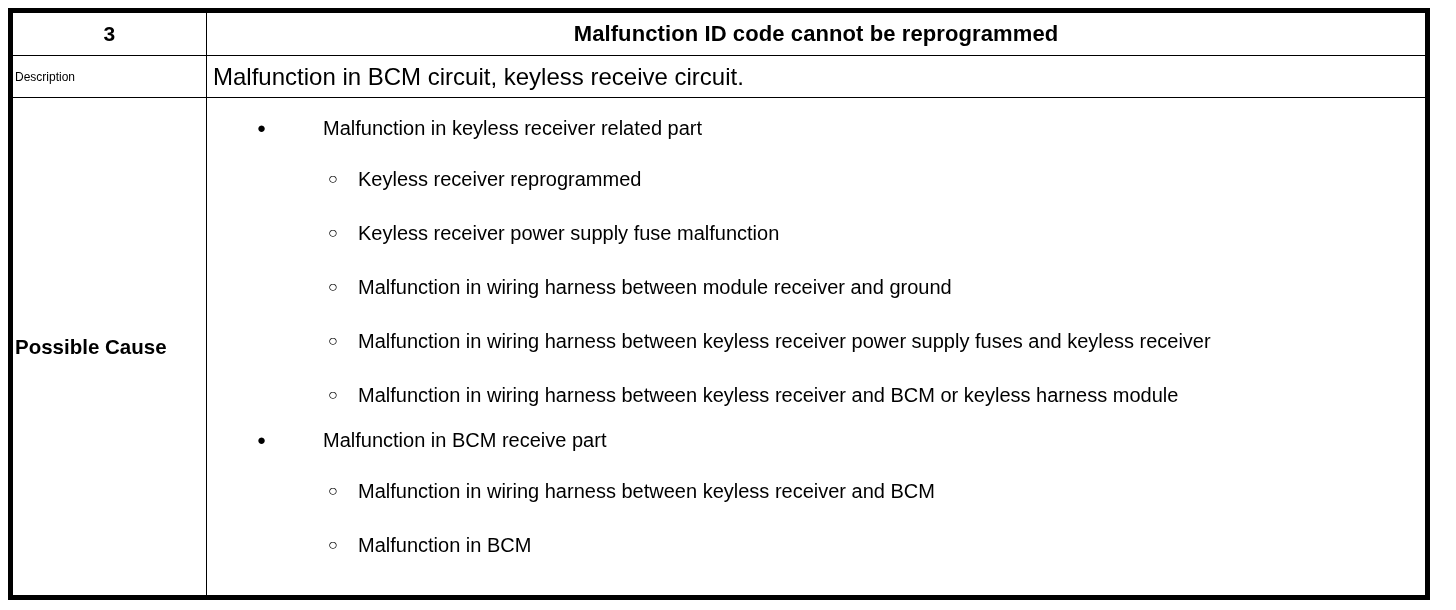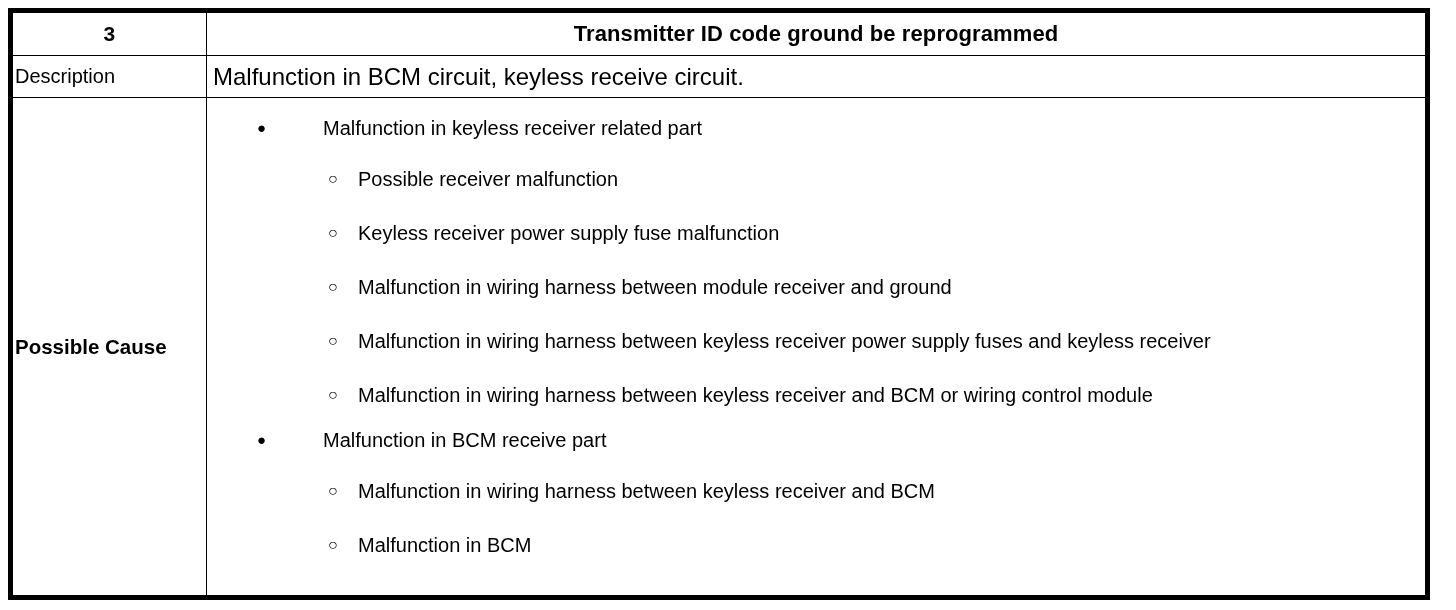--- a/index.html
+++ b/index.html
@@ -70,21 +70,21 @@
     font-weight: bold;
     font-size: 22px;
     height: 42px;
     line-height: 42px;
     letter-spacing: 0.1px;
   }
 
   
   .row-desc .cell-desc-label {
     vertical-align: middle;
-    font-size: 20px;
+    font-size: 12px;
     height: 41px;
     padding-left: 2px;
     white-space: nowrap;
   }
   .row-desc .cell-desc-value {
     vertical-align: middle;
     font-size: 24px;
     height: 41px;
     padding-left: 6px;
   }
@@ -170,21 +170,21 @@
   <div class="fault-table">
     <table>
       <colgroup>
         <col class="label-col">
         <col class="value-col">
       </colgroup>
       <tbody>
 
         <tr class="row-id">
           <td class="cell-id">3</td>
-          <td class="cell-title">Transmitter ID code ground be reprogrammed</td>
+          <td class="cell-title">Malfunction ID code cannot be reprogrammed</td>
         </tr>
 
         <tr class="row-desc">
           <td class="cell-desc-label">Description</td>
           <td class="cell-desc-value">Malfunction in BCM circuit, keyless receive circuit.</td>
         </tr>
 
         <tr class="row-cause">
           <td class="cell-cause-label">Possible Cause</td>
           <td class="cell-cause-value">
@@ -192,41 +192,41 @@
 
               <div class="bullet-row level-1">
                 <span class="marker">●</span>
                 <span class="btext">Malfunction in keyless receiver related part</span>
               </div>
 
               <div class="spacer-sm"></div>
 
               <div class="bullet-row level-2">
                 <span class="marker">○</span>
-                <span class="btext">Possible receiver malfunction</span>
+                <span class="btext">Keyless receiver reprogrammed</span>
               </div>
 
               <div class="bullet-row level-2">
                 <span class="marker">○</span>
                 <span class="btext">Keyless receiver power supply fuse malfunction</span>
               </div>
 
               <div class="bullet-row level-2">
                 <span class="marker">○</span>
                 <span class="btext">Malfunction in wiring harness between module receiver and ground</span>
               </div>
 
               <div class="bullet-row level-2">
                 <span class="marker">○</span>
                 <span class="btext">Malfunction in wiring harness between keyless receiver power supply fuses and keyless receiver</span>
               </div>
 
               <div class="bullet-row level-2">
                 <span class="marker">○</span>
-                <span class="btext">Malfunction in wiring harness between keyless receiver and BCM or wiring control module</span>
+                <span class="btext">Malfunction in wiring harness between keyless receiver and BCM or keyless harness module</span>
               </div>
 
               <div class="bullet-row level-1">
                 <span class="marker">●</span>
                 <span class="btext">Malfunction in BCM receive part</span>
               </div>
 
               <div class="spacer-sm"></div>
 
               <div class="bullet-row level-2">

